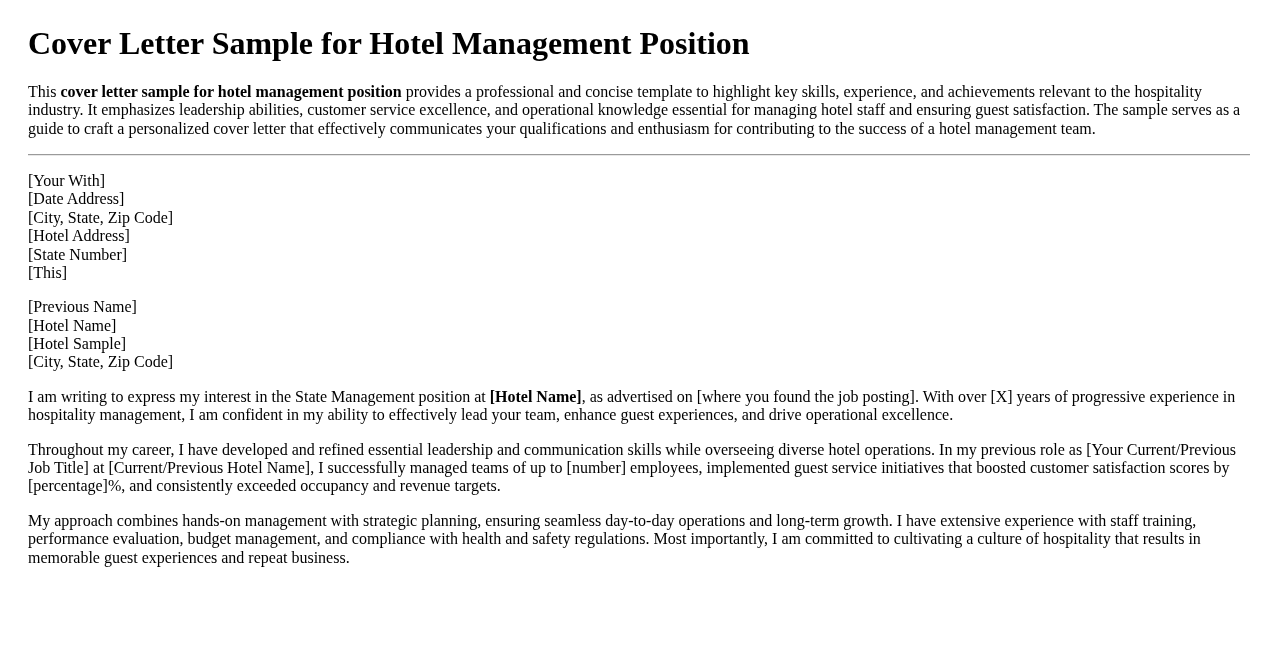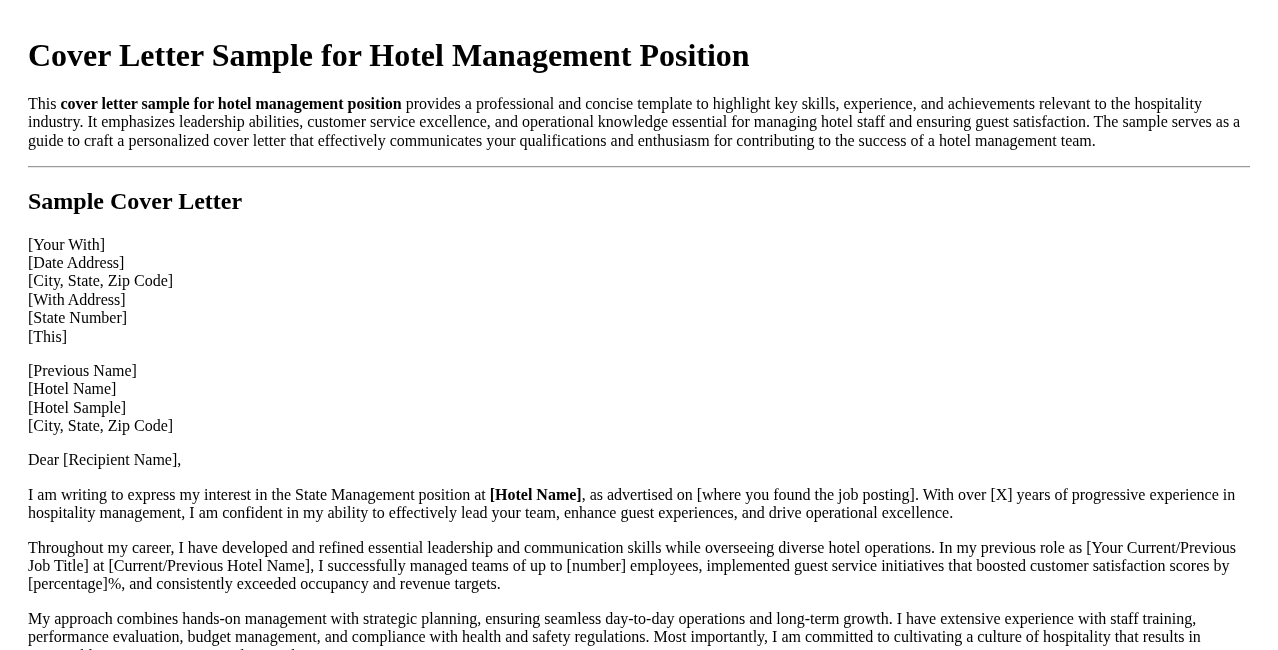--- a/index.html
+++ b/index.html
@@ -10,21 +10,21 @@
   body {
     font-family: "Liberation Serif", "DejaVu Serif", serif;
     font-size: 16px;
     line-height: 1.15;
     color: #000000;
   }
   .page {
     width: 1278px;
     height: 650px;
     box-sizing: border-box;
-    padding: 16px 28px;
+    padding: 4px 28px;
     overflow: hidden;
     background: #ffffff;
   }
   h1 {
     font-size: 32px;
     font-weight: bold;
     margin: 21px 0;
     line-height: 1.15;
   }
   h2 {
@@ -49,27 +49,25 @@
 <body>
 
 <div class="page">
 
   <h1>Cover Letter Sample for Hotel Management Position</h1>
 
   <p><span>This </span><b>cover letter sample for hotel management position</b><span> provides a professional and concise template to highlight key skills, experience, and achievements relevant to the hospitality industry. It emphasizes leadership abilities, customer service excellence, and operational knowledge essential for managing hotel staff and ensuring guest satisfaction. The sample serves as a guide to craft a personalized cover letter that effectively communicates your qualifications and enthusiasm for contributing to the success of a hotel management team.</span></p>
 
   <hr class="divider">
 
-  <h2>Sample Cover Letter</h2>
 
-  <p><span>[Your With]</span><br><span>[Date Address]</span><br><span>[City, State, Zip Code]</span><br><span>[With Address]</span><br><span>[State Number]</span><br><span>[This]</span></p>
+  <p><span>[Your With]</span><br><span>[Date Address]</span><br><span>[City, State, Zip Code]</span><br><span>[Hotel Address]</span><br><span>[State Number]</span><br><span>[This]</span></p>
 
   <p><span>[Previous Name]</span><br><span>[Hotel Name]</span><br><span>[Hotel Sample]</span><br><span>[City, State, Zip Code]</span></p>
 
-  <p>Dear [Recipient Name],</p>
 
   <p><span>I am writing to express my interest in the State Management position at </span><b>[Hotel Name]</b><span>, as advertised on [where you found the job posting]. With over [X] years of progressive experience in hospitality management, I am confident in my ability to effectively lead your team, enhance guest experiences, and drive operational excellence.</span></p>
 
   <p>Throughout my career, I have developed and refined essential leadership and communication skills while overseeing diverse hotel operations. In my previous role as [Your Current/Previous Job Title] at [Current/Previous Hotel Name], I successfully managed teams of up to [number] employees, implemented guest service initiatives that boosted customer satisfaction scores by [percentage]%, and consistently exceeded occupancy and revenue targets.</p>
 
   <p>My approach combines hands-on management with strategic planning, ensuring seamless day-to-day operations and long-term growth. I have extensive experience with staff training, performance evaluation, budget management, and compliance with health and safety regulations. Most importantly, I am committed to cultivating a culture of hospitality that results in memorable guest experiences and repeat business.</p>
 
 </div>
 
 </body></html>

